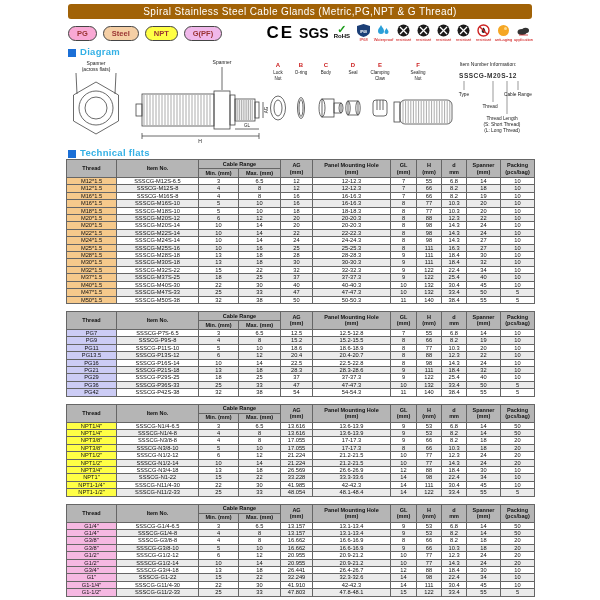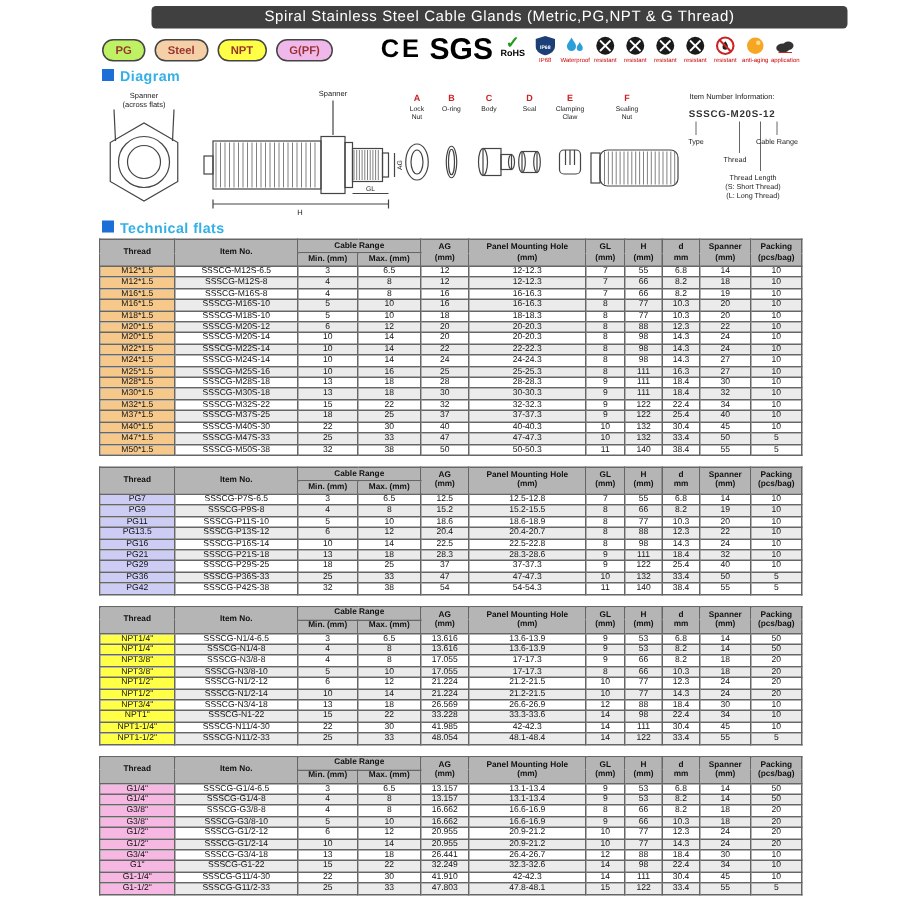--- a/index.html
+++ b/index.html
@@ -1,32 +1,32 @@
 <!DOCTYPE html>
 <html><head>
 <meta charset="utf-8">
 <style>
   html,body{margin:0;padding:0;background:#fff;width:600px;height:600px;overflow:hidden;
     font-family:"Liberation Sans",sans-serif;}
   .page{position:relative;width:600px;height:600px;background:#fff;}
-  .titlebar{position:absolute;left:68px;top:4px;width:464px;height:15px;background:#404040;
-    color:#fff;font-size:10px;line-height:15px;text-align:center;letter-spacing:.4px;border-radius:3px;margin-left:33px;}
+  .titlebar{position:absolute;left:68px;top:4px;width:464px;height:15px;background:#a16207;
+    color:#fff;font-size:10px;line-height:15px;text-align:center;letter-spacing:.4px;border-radius:3px;}
   .badge-row{position:absolute;left:68px;top:21px;width:464px;height:24px;display:flex;align-items:center;}
   .badges{display:flex;gap:6px;}
   .badge{height:13px;line-height:13px;padding:0 8px;border:1px solid #444;border-radius:9px;
     font-size:7.5px;font-weight:bold;color:#993333;}
   .certs{margin-left:auto;display:flex;align-items:flex-start;gap:5px;}
   .ce{font-size:17px;font-weight:bold;letter-spacing:2px;line-height:18px;}
-  .sgs{font-size:20px;font-weight:900;line-height:18px;}
+  .sgs{font-size:14px;font-weight:900;line-height:18px;}
   .rohs{display:flex;flex-direction:column;align-items:center;line-height:1;}
   .rohs .check{color:#1a9c1a;font-size:11px;font-weight:bold;margin-bottom:-2px;}
   .rohs .rtext{font-size:6px;font-weight:bold;}
   .ficon{width:17px;display:flex;flex-direction:column;align-items:center;line-height:1;}
   .ficon .cap{font-size:4px;color:#cc0000;margin-top:1px;white-space:nowrap;}
-  .sect{position:absolute;left:68px;display:flex;align-items:flex-start;gap:4px;}
+  .sect{position:absolute;left:68px;display:flex;align-items:flex-end;gap:4px;}
   .sect .sq{width:8px;height:8px;background:#1b6fd6;}
   .sect .stext{color:#33b0e5;font-size:9.5px;font-weight:bold;letter-spacing:.3px;}
   #diagram-wrap{position:absolute;left:66px;top:58px;width:468px;height:88px;}
   #tables{position:absolute;left:66px;top:159px;width:468px;}
   table.spec{border-collapse:collapse;table-layout:fixed;width:468px;margin-bottom:7px;}
   table.spec th,table.spec td{border:1px solid #666;text-align:center;padding:0;overflow:hidden;
     white-space:nowrap;}
   table.spec th{background:#b5b5b5;font-size:5.5px;font-weight:bold;line-height:1.15;height:8px;color:#111;}
   table.spec th .unit{font-weight:bold;}
   table.spec td{font-size:5.7px;height:6.4px;line-height:6.4px;background:#fff;color:#111;}
@@ -35,21 +35,21 @@
 </style>
 </head>
 <body>
 
 <div class="page">
 
   <div class="titlebar">Spiral Stainless Steel Cable Glands (Metric,PG,NPT &amp; G Thread)</div>
 
   <div class="badge-row">
     <div class="badges" id="badges">
-        <span class="badge" style="background: #bef264;">PG</span>
+        <span class="badge" style="background: #f9a8d4;">PG</span>
         <span class="badge" style="background: rgb(245, 207, 165);">Steel</span>
         <span class="badge" style="background: rgb(255, 255, 69);">NPT</span>
         <span class="badge" style="background: rgb(240, 184, 234);">G(PF)</span>
       </div>
     <div class="certs">
       <span class="ce">CE</span>
       <span class="sgs">SGS</span>
       <span class="rohs">
         <span class="check">✓</span>
         <span class="rtext">RoHS</span>

